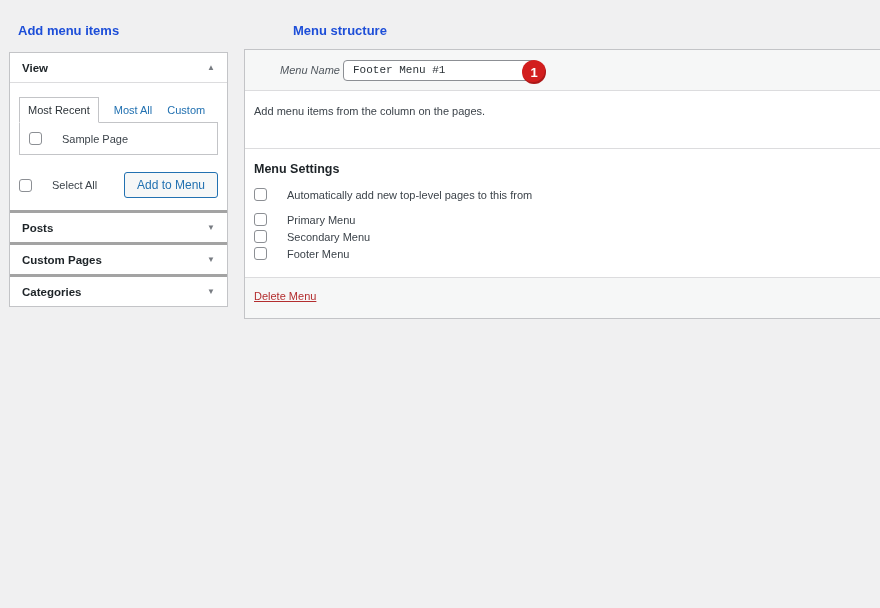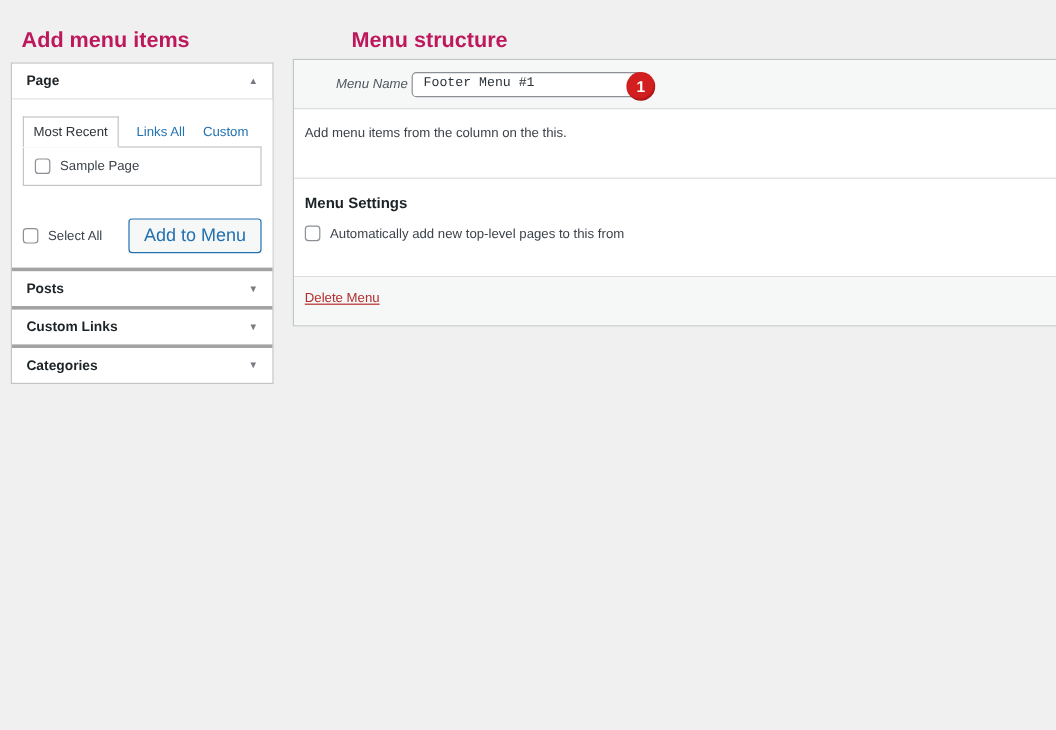--- a/index.html
+++ b/index.html
@@ -4,21 +4,21 @@
 <style>
   * { box-sizing: border-box; }
   html,body { margin:0; padding:0; }
   body {
     width:880px; height:608px; position:relative; overflow:hidden;
     background:#f0f0f1; color:#3c434a;
     font-family:"Liberation Sans", sans-serif; font-size:11px;
   }
   .panel-heading {
     position:absolute; top:23px; margin:0;
-    font-size:18px; font-weight:bold; color:#be185d;
+    font-size:13px; font-weight:bold; color:#1d4ed8;
   }
   #left-heading { left:18px; }
   #right-heading { left:258px;padding-left:35px; }
 
   
   .left-card {
     position:absolute; left:9px; top:52px; width:219px;
     background:#fff; border:1px solid #c3c4c7;
   }
   .acc-header {
@@ -32,29 +32,29 @@
 
   .pages-content { padding:14px 9px 12px; background:#fff; }
   .tabs { position:relative; z-index:2; margin-bottom:-1px; display:flex; align-items:flex-end; }
   .tab-active {
     display:inline-block; background:#fff; border:1px solid #c3c4c7;
     border-bottom:1px solid #fff; padding:6px 8px; color:#2c3338; cursor:pointer;
   }
   .tab-link { color:#2271b1; text-decoration:none; margin-left:15px; padding-bottom:7px; cursor:pointer; }
 
   .tabs-panel { position:relative; z-index:1; border:1px solid #c3c4c7; padding:9px; background:#fff; }
-  .check-row { display:flex; align-items:center; gap:8px; }
+  .check-row { display:flex; align-items:center; gap:20px; }
   .cb {
     display:inline-block; width:13px; height:13px; flex:none;
     border:1px solid #8c8f94; border-radius:3px; background:#fff; cursor:pointer;
   }
-  .actions { display:flex; justify-content:space-between; align-items:center; margin-top:27px; }
+  .actions { display:flex; justify-content:space-between; align-items:center; margin-top:17px; }
   .btn-secondary {
     background:#f6f7f7; border:1px solid #2271b1; color:#2271b1;
-    border-radius:3px; padding:5px 12px; font-size:15px; font-family:inherit; cursor:pointer;
+    border-radius:3px; padding:5px 12px; font-size:12px; font-family:inherit; cursor:pointer;
   }
 
   
   .right-card {
     position:absolute; left:244px; top:49px; width:700px;
     background:#fff; border:1px solid #c3c4c7;
   }
   .menu-name-row {
     position:relative; background:#f6f7f7; border-bottom:1px solid #dcdcde;
     height:41px; display:flex; align-items:center; padding:0 9px;
@@ -83,28 +83,28 @@
 </style>
 </head>
 <body>
 
 <h2 class="panel-heading" id="left-heading">Add menu items</h2>
 <h2 class="panel-heading" id="right-heading">Menu structure</h2>
 
 <div class="left-card">
 
   <div class="acc-header pages-header">
-    <span>Page</span>
+    <span>View</span>
     <span class="tri">▲</span>
   </div>
 
   <div class="pages-content">
     <div class="tabs">
       <span class="tab-active">Most Recent</span>
-      <a class="tab-link">Links All</a>
+      <a class="tab-link">Most All</a>
       <a class="tab-link">Custom</a>
     </div>
 
     <div class="tabs-panel">
       <div class="check-row">
         <span class="cb"></span>
         <span>Sample Page</span>
       </div>
     </div>
 
@@ -115,53 +115,67 @@
       </div>
       <button class="btn-secondary">Add to Menu</button>
     </div>
   </div>
 
   <div class="acc-header acc-collapsed">
     <span>Posts</span>
     <span class="tri">▼</span>
   </div>
   <div class="acc-header acc-collapsed">
-    <span>Custom Links</span>
+    <span>Custom Pages</span>
     <span class="tri">▼</span>
   </div>
   <div class="acc-header acc-collapsed">
     <span>Categories</span>
     <span class="tri">▼</span>
   </div>
 </div>
 
 <div class="right-card">
 
   <div class="menu-name-row">
     <label class="it-label menu-name-label">Menu Name</label>
     <input class="menu-name-input" type="text" value="Footer Menu #1" style="">
     <div class="badge">1</div>
   </div>
 
   <div class="section-empty">
-    <span>Add menu items from the column on the this.</span>
+    <span>Add menu items from the column on the pages.</span>
   </div>
 
   <div class="section-settings">
     <h3 class="settings-heading">Menu Settings</h3>
 
     <div class="form-row">
       <div class="row-field">
         <div class="check-row">
           <span class="cb"></span>
           <span>Automatically add new top-level pages to this from</span>
         </div>
       </div>
     </div>
 
     <div class="form-row">
+      <div class="row-field">
+        <div class="check-row">
+          <span class="cb"></span>
+          <span>Primary Menu</span>
+        </div>
+        <div class="check-row">
+          <span class="cb"></span>
+          <span>Secondary Menu</span>
+        </div>
+        <div class="check-row">
+          <span class="cb"></span>
+          <span>Footer Menu</span>
+        </div>
+      </div>
     </div>
   </div>
 
   <div class="card-footer">
     <a class="delete-link">Delete Menu</a>
   </div>
 </div>
 
 </body></html>

